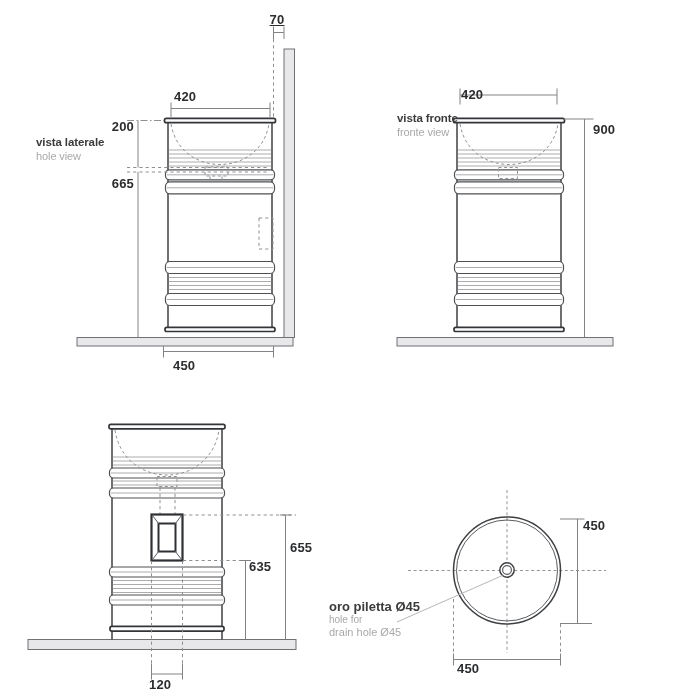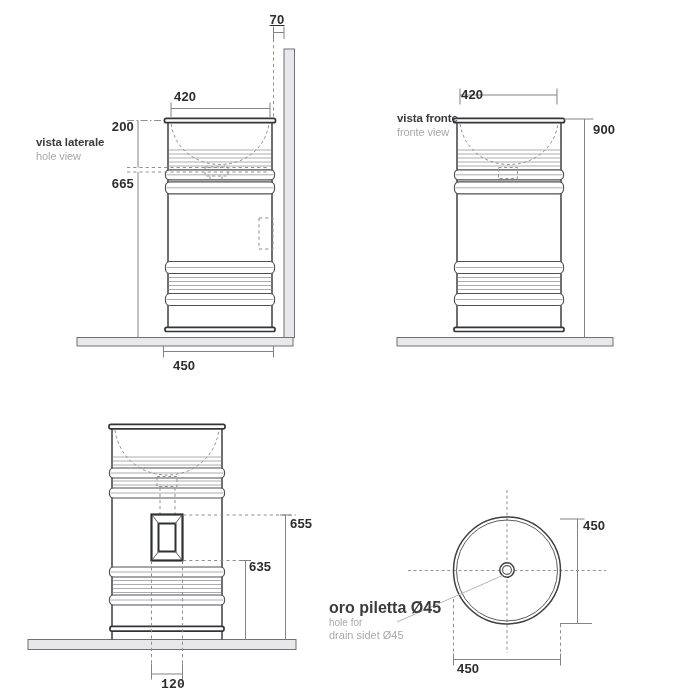--- a/index.html
+++ b/index.html
@@ -19,21 +19,21 @@
   .dashdot{stroke:#8e9092;stroke-width:1;fill:none;stroke-dasharray:7 2.5 1.5 2.5;}
   .fillg{fill:#e8e8ea;stroke:#6f7174;stroke-width:1;}
   .leader{stroke:#b6b6b8;stroke-width:1;fill:none;}
   .frame{stroke:#2e3033;fill:#ffffff;}
 
   
   .txt{position:absolute;white-space:nowrap;line-height:1;}
   .dimtxt{font-size:13px;font-weight:700;color:#2c2d2f;letter-spacing:.2px;}
   .title{font-size:11.5px;font-weight:700;color:#3a3b3d;letter-spacing:-.1px;}
   .subtitle{font-size:11px;font-weight:400;color:#a9a9ab;margin-top:2px;letter-spacing:-.1px;}
-  .noteblock .n1{font-size:16px;font-weight:700;color:#3a3b3d;}
+  .noteblock .n1{font-size:13px;font-weight:700;color:#3a3b3d;}
   .noteblock .n2{font-size:10px;color:#a9a9ab;margin-top:2px;}
   .noteblock .n3{font-size:11px;color:#a9a9ab;margin-top:2px;}
 </style>
 </head>
 <body>
 
 <div id="canvas">
 
   <svg id="drawing" width="700" height="700" viewBox="0 0 700 700">
 
@@ -158,25 +158,25 @@
   <div class="txt dimtxt" style="left:98px;top:177px;width:36px;text-align:right;">665</div>
   <div class="txt dimtxt" style="left:173px;top:359px;">450</div>
 
   <div class="txt" style="left:397px;top:113px;">
     <div class="title">vista fronte</div>
     <div class="subtitle">fronte view</div>
   </div>
   <div class="txt dimtxt" style="left:461px;top:88px;">420</div>
   <div class="txt dimtxt" style="left:593px;top:123px;">900</div>
 
-  <div class="txt dimtxt" style="left:290px;top:517px;">655</div>
+  <div class="txt dimtxt" style="left:290px;top:541px;">655</div>
   <div class="txt dimtxt" style="left:249px;top:560px;">635</div>
-  <div class="txt dimtxt" style="left:149px;top:678px;width:36px;text-align:right;font-family:Liberation Mono, monospace;">120</div>
+  <div class="txt dimtxt" style="left:149px;top:678px;width:36px;text-align:left;">120</div>
 
   <div class="txt dimtxt" style="left:583px;top:519px;">450</div>
   <div class="txt dimtxt" style="left:457px;top:662px;">450</div>
   <div class="txt noteblock" style="left:329px;top:600px;">
     <div class="n1">oro piletta Ø45</div>
     <div class="n2">hole for</div>
-    <div class="n3">drain sidet Ø45</div>
+    <div class="n3">drain hole Ø45</div>
   </div>
 
 </div>
 
 </body></html>

